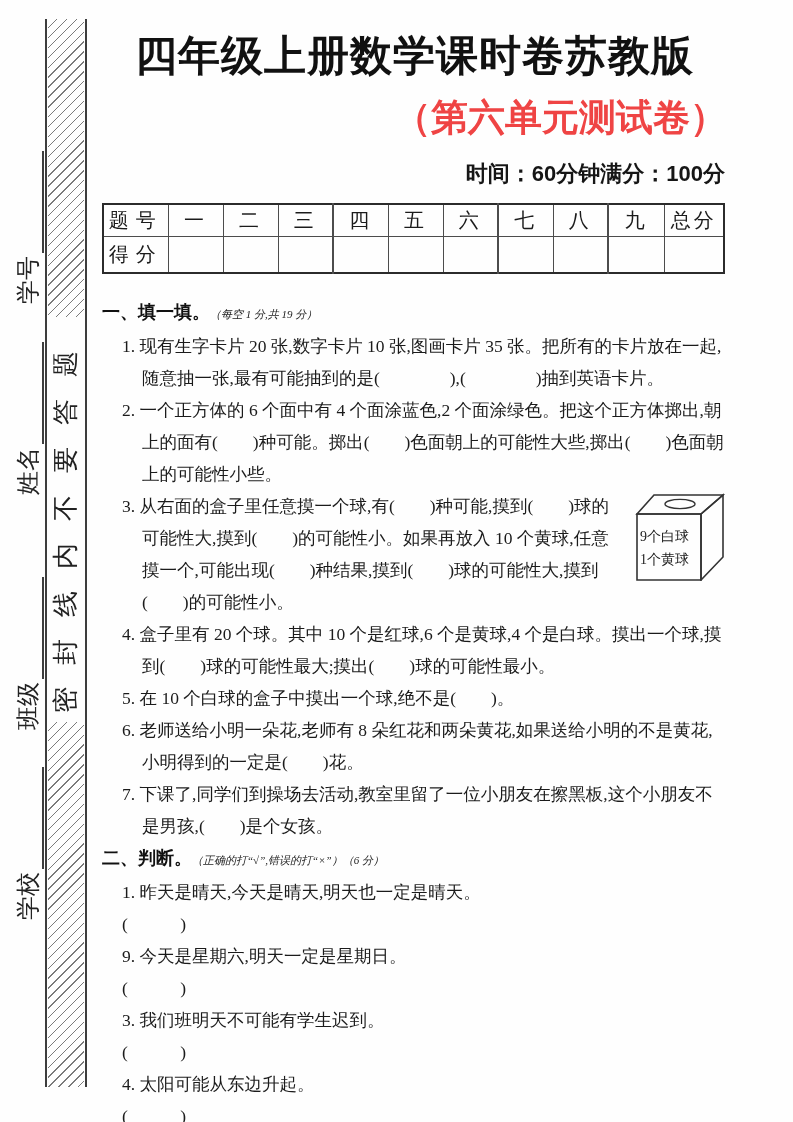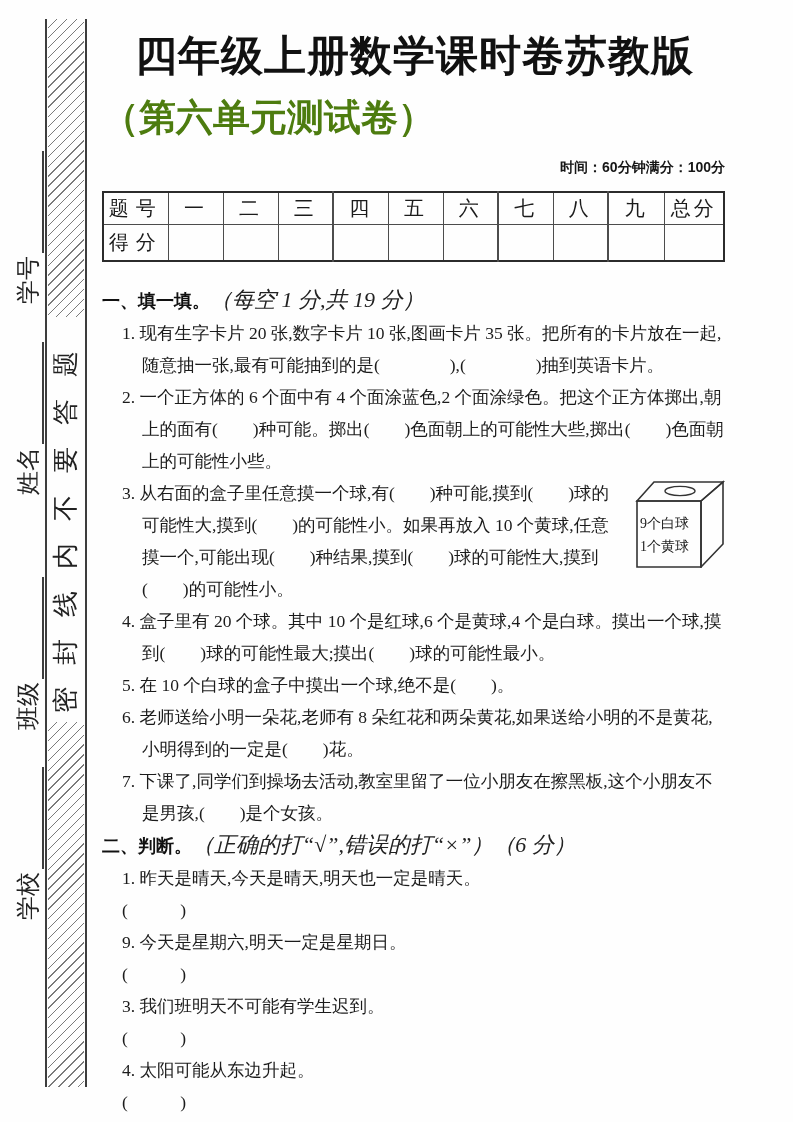--- a/index.html
+++ b/index.html
@@ -51,26 +51,26 @@
   
   main { position:absolute; left:102px; top:3px; width:625px; }
   .paper-title {
     font-family:"Liberation Sans","DejaVu Sans",sans-serif;
     font-weight:bold; font-size:42px; line-height:54px;
     text-align:center; margin-top:26px; letter-spacing:1px; color:#111;
   }
   .paper-subtitle {
     font-family:"Liberation Sans","DejaVu Sans",sans-serif;
     font-weight:bold; font-size:37px; line-height:50px;
-    text-align:left; margin-top:10px; color:#4d7c0f;
+    text-align:right; margin-top:10px; color:#ef4444;
   }
   .exam-meta {
     text-align:right; margin-top:16px; padding-right:2px;
     font-family:"Liberation Sans","DejaVu Sans",sans-serif;
-    font-size:14px; font-weight:bold; color:#161616;
+    font-size:22px; font-weight:bold; color:#161616;
   }
 
   table.score {
     width:623px; border-collapse:collapse; table-layout:fixed;
     margin-top:14px; text-align:center; font-size:20px; color:#1b1b1b;
     border:2px solid #2b2b2b;
   }
   table.score td {
     border:1px solid #4c4c4c; height:32px; font-weight:normal;
     letter-spacing:3px; overflow:hidden;
@@ -80,21 +80,21 @@
   table.score td.thick-r { border-right-width:2px; }
 
   
   .body { margin-top:22px; font-size:17.5px; line-height:32px; }
   .sec-head {
     font-family:"Liberation Sans","DejaVu Sans",sans-serif;
     font-weight:bold; font-size:18px; color:#111;
   }
   .sec-head .note {
     font-family:"Liberation Serif","DejaVu Serif",serif;
-    font-weight:normal; font-style:italic; font-size:22px; color:#222;
+    font-weight:normal; font-style:italic; font-size:11px; color:#222;
   }
   p.q { padding-left:40px; text-indent:-20px; }
   .ballbox { float:right; width:92px; height:88px; margin:3px 0 2px 10px; }
   .j-row { display:flex; justify-content:space-between; padding-left:20px;flex-direction:column; }
   .j-row .answer { padding-right:0px; }
   .clear { clear:both; }
 </style>
 </head>
 <body>
 

